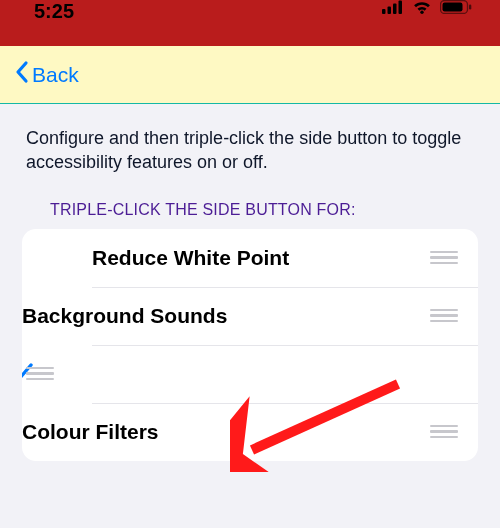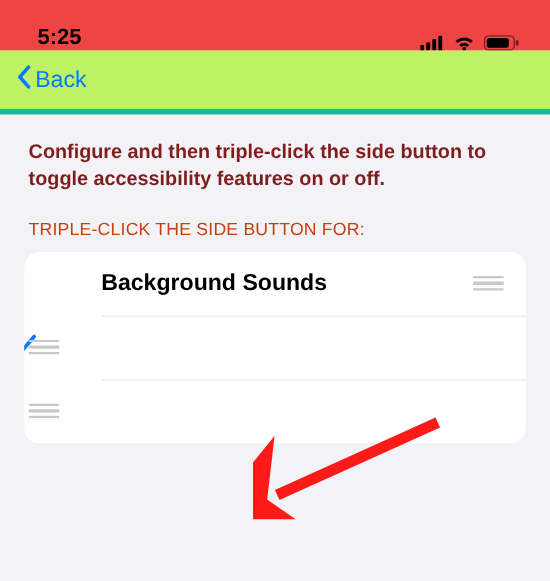--- a/index.html
+++ b/index.html
@@ -8,43 +8,43 @@
     font-family: -apple-system, "Helvetica Neue", Helvetica, Arial, sans-serif;
     background: #f2f2f7;
     color: #000;
     position: relative;
   }
   
   .status-bar {
     height: 46px;
     display: flex;
     justify-content: space-between;
-    align-items: flex-end;
+    align-items: flex-start;
     padding: 0 28px 0 34px;
-    background: #ef4444;
+    background: #b91c1c;
   }
   .status-time {
     font-size: 20px;
     font-weight: 600;
   }
   .status-icons {
     display: flex;
     align-items: center;
     gap: 8px;
   }
   .status-icons svg { display: block; }
 
   
   .nav-bar {
     height: 58px;
     display: flex;
     align-items: center;
     padding: 0 14px;
-    background: #bef264;
-    border-bottom: 5px solid #14b8a6;
+    background: #fef9c3;
+    border-bottom: 1px solid #14b8a6;
     gap: 6px;
   }
   .back-group {
     display: flex;
     align-items: center;
     gap: 2px;
     color: #007aff;
     font-size: 21px;
   }
   .back-label { font-weight: 400; }
@@ -54,29 +54,29 @@
     margin-left: 14px;
   }
 
   
   .content {
     padding: 0 22px;
   }
   .description {
     padding: 22px 4px 22px 4px;
     font-size: 18px;
-    color: #7f1d1d;
+    color: #0f172a;
     line-height: 1.35;
-    font-weight: bold;
   }
   .section-header {
     font-size: 16px;
-    color: #c2410c;
+    color: #4c1d95;
     letter-spacing: 0.2px;
     padding: 4px 4px 10px 4px;
+    margin-left: 24px;
   }
   .list-card {
     background: #fff;
     border-radius: 14px;
     overflow: hidden;
   }
   .row {
     display: flex;
     align-items: center;
     height: 58px;
@@ -175,20 +175,29 @@
   </div>
 </div>
 
 <div class="content">
   <div class="description">Configure and then triple-click the side button to toggle accessibility features on or off.</div>
   <div class="section-header">TRIPLE-CLICK THE SIDE BUTTON FOR:</div>
 
   <div class="list-card">
 
 
+    <div class="row">
+      <div class="check-slot"></div>
+      <div class="row-label">Reduce White Point</div>
+      <div class="drag-handle">
+          <div class="bar"></div>
+          <div class="bar"></div>
+          <div class="bar"></div>
+        </div>
+    </div>
 
     <div class="row">
       <div class="check-slot"></div>
       <div class="row-label">Background Sounds</div>
       <div class="drag-handle">
           <div class="bar"></div>
           <div class="bar"></div>
           <div class="bar"></div>
         </div>
     </div>
@@ -203,20 +212,21 @@
       </div>
       <div class="drag-handle">
           <div class="bar"></div>
           <div class="bar"></div>
           <div class="bar"></div>
         </div>
     </div>
 
     <div class="row">
       <div class="check-slot"></div>
+      <div class="row-label">Colour Filters</div>
       <div class="drag-handle">
           <div class="bar"></div>
           <div class="bar"></div>
           <div class="bar"></div>
         </div>
     </div>
 
   </div>
 </div>
 

